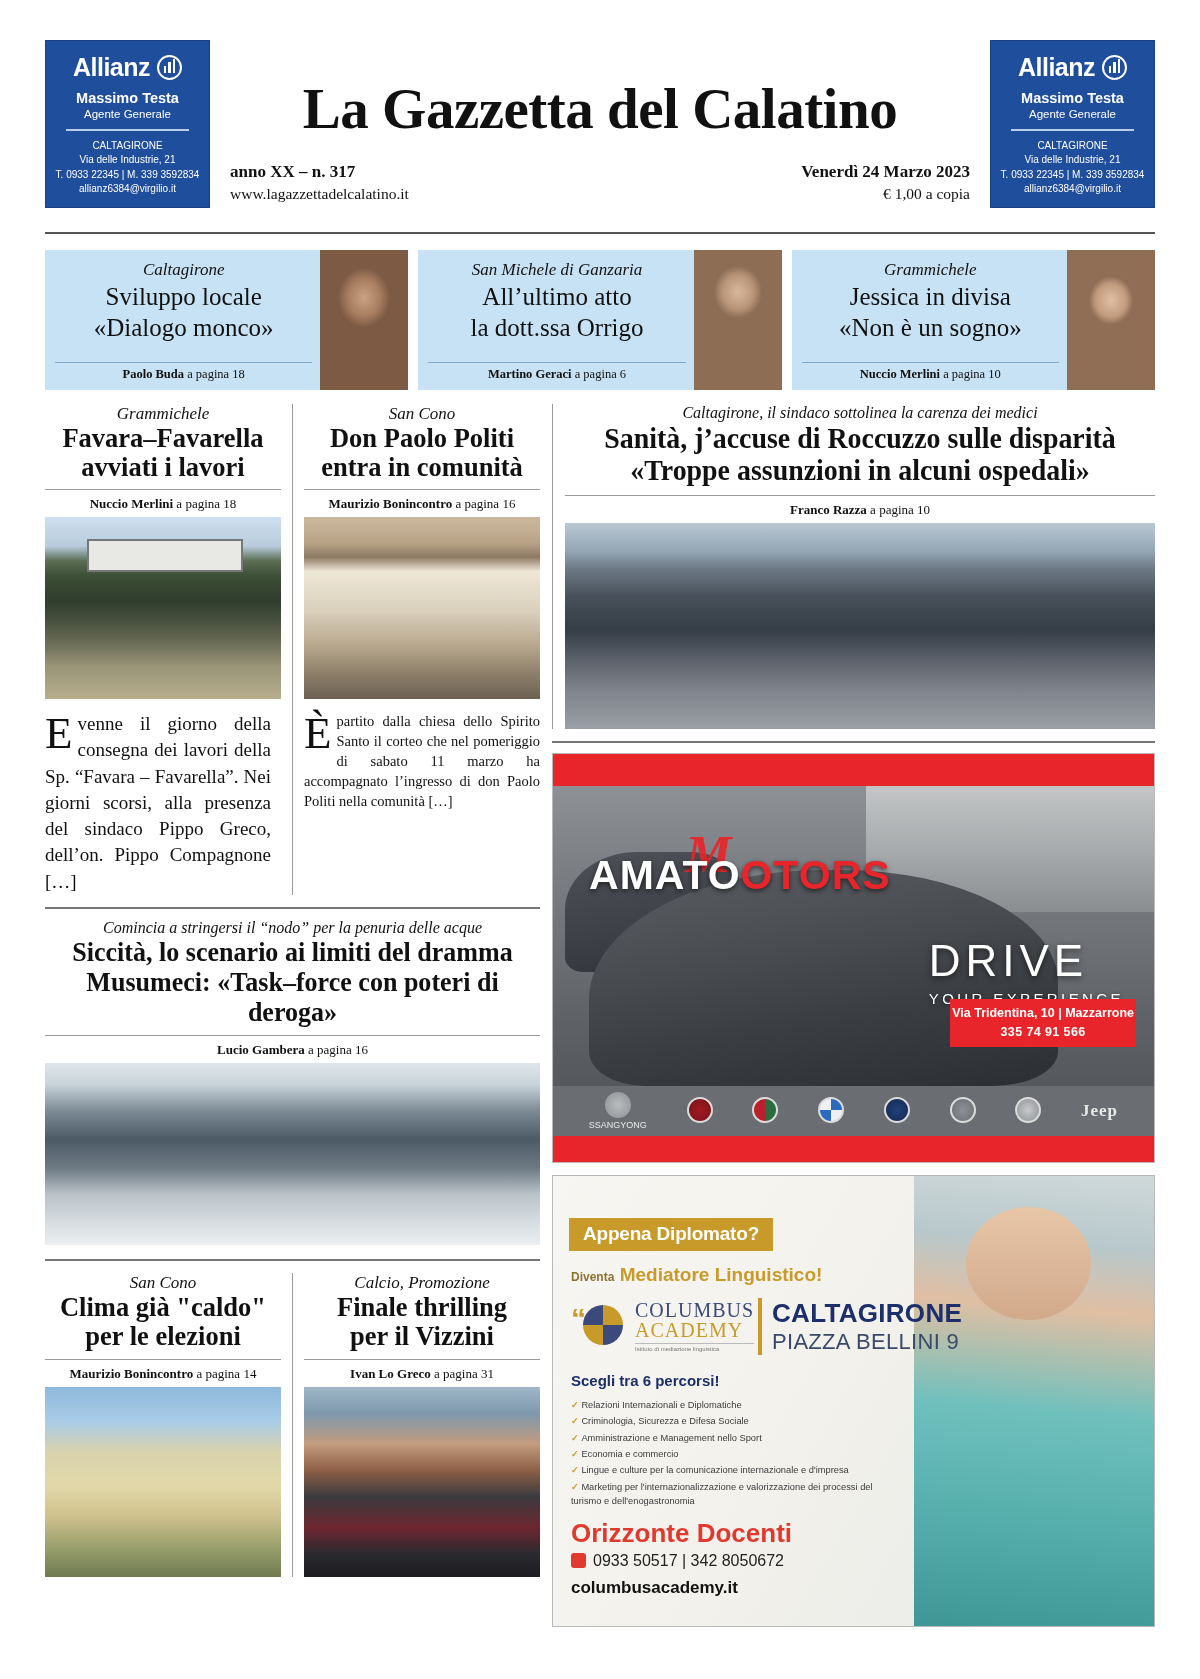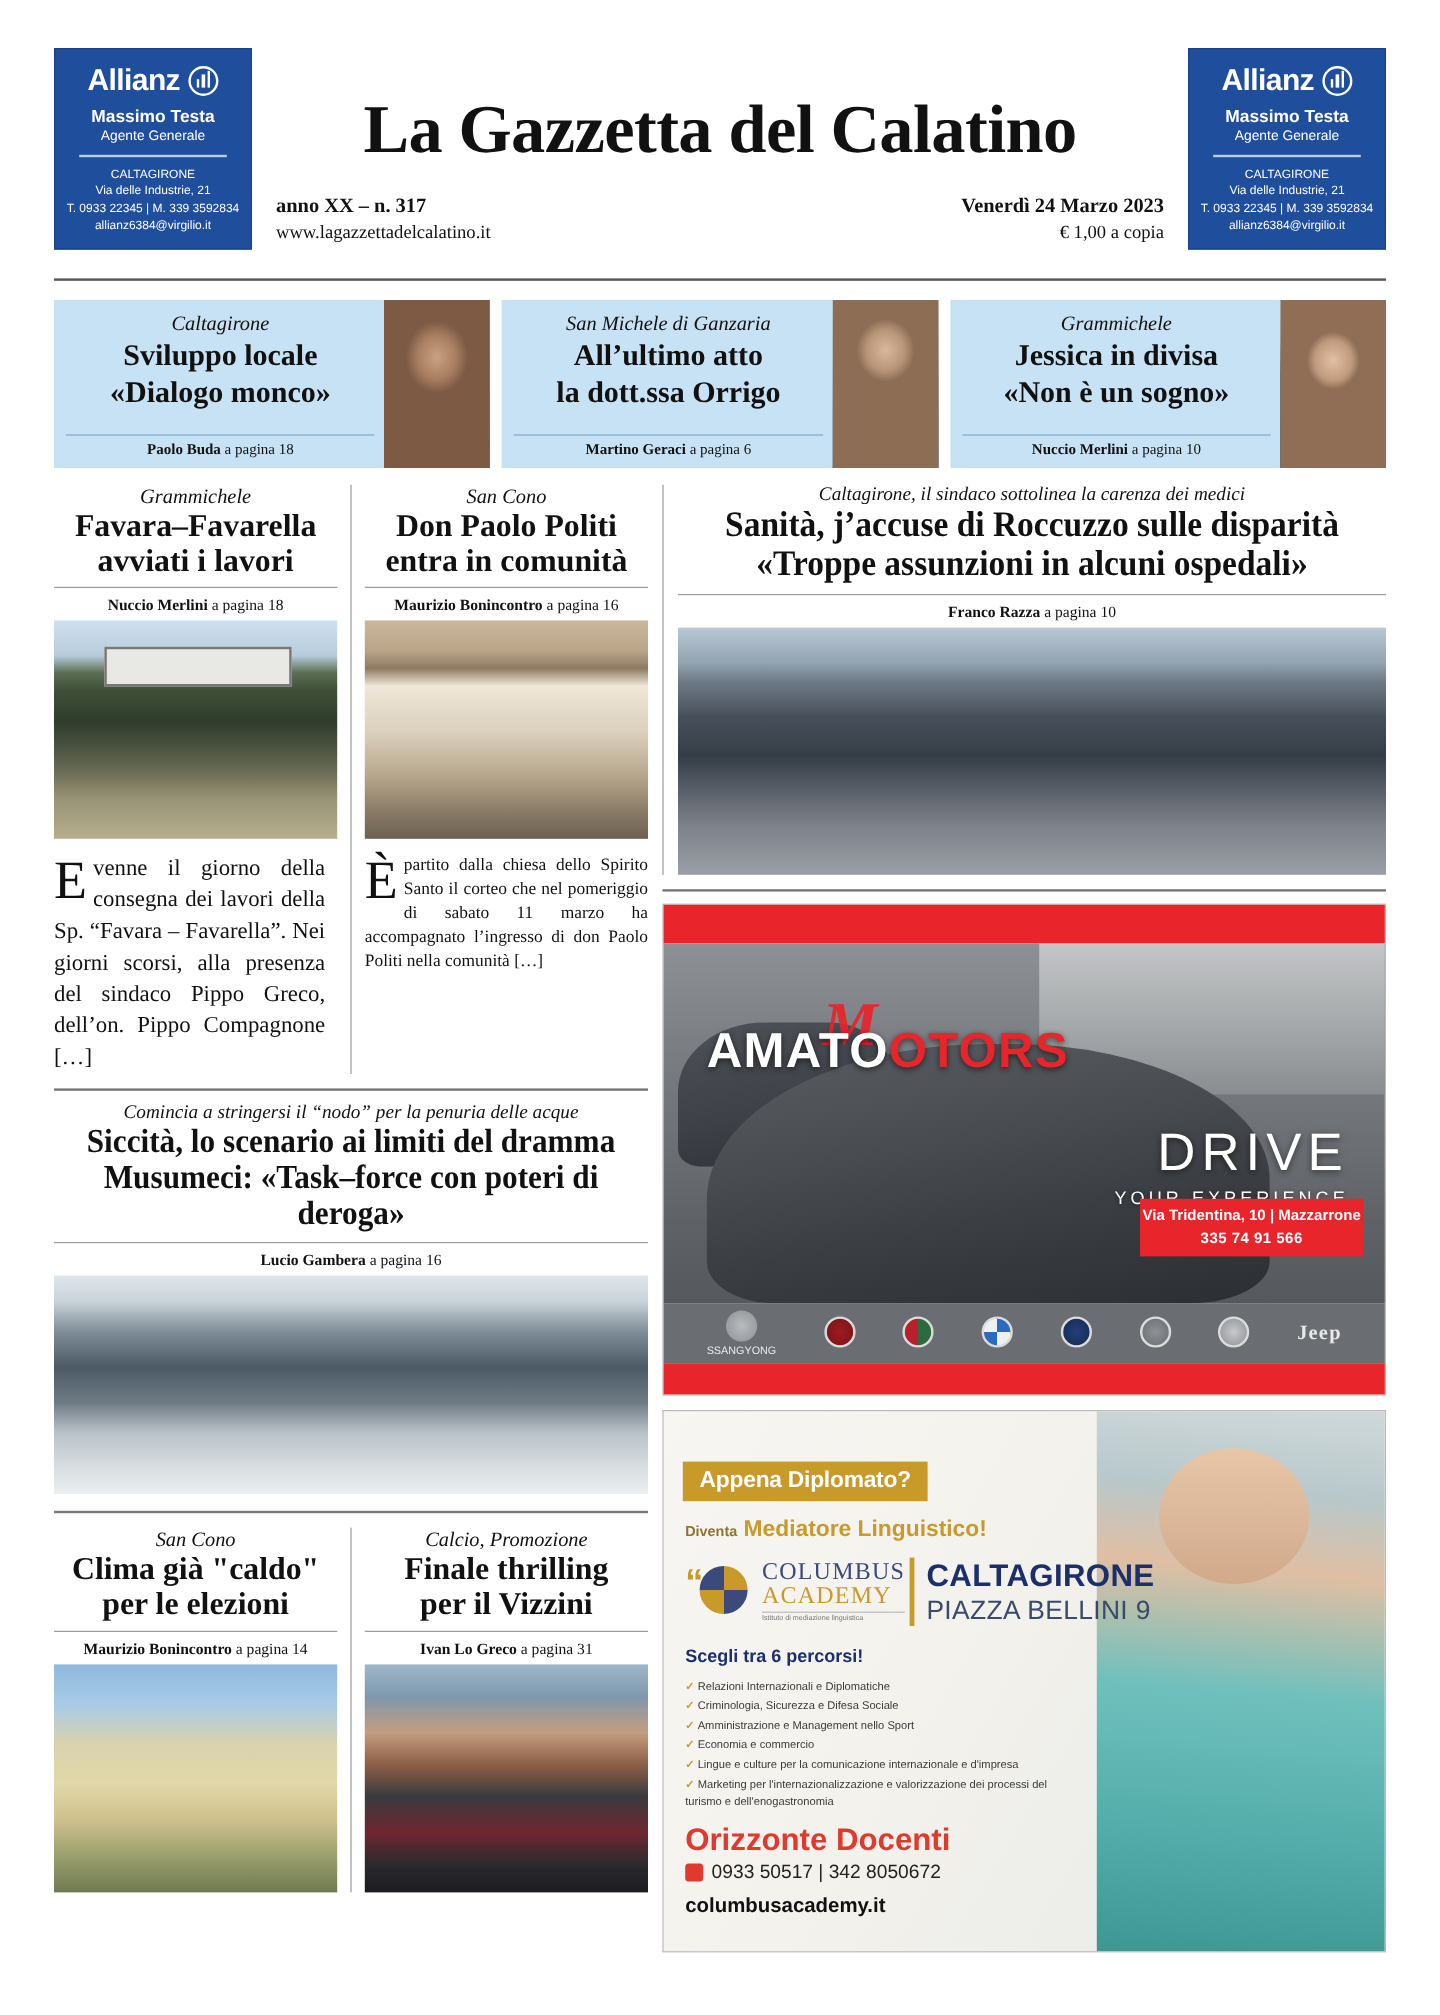--- a/index.html
+++ b/index.html
@@ -50,21 +50,21 @@
 
   
   .teasers { display: flex; gap: 10px; margin-top: 16px; }
   .teaser {
     flex: 1; background: #c7e2f5; display: flex; align-items: stretch;
     min-height: 140px; position: relative;
   }
   .teaser.mid { background: #c7e2f5; }
   .teaser-text { flex: 1; padding: 10px 8px 8px 10px; display: flex; flex-direction: column; align-items: center; }
   .teaser-kicker { font-style: italic; font-size: 17px; text-align: center; }
-  .teaser-head { font-weight: bold; font-size: 25px; line-height: 1.12; text-align: center; margin-top: 3px; white-space: nowrap; }
+  .teaser-head { font-weight: normal; font-size: 25px; line-height: 1.12; text-align: center; margin-top: 3px; white-space: nowrap; }
   .teaser-byline { margin-top: auto; font-size: 12.5px; border-top: 1px solid #7fa9c9; padding-top: 4px; width: 100%; text-align: center; }
   .teaser-byline b { font-weight: bold; }
   .teaser-photo { width: 88px; background: #4a4a52; flex: none; }
   .ph { background-size: cover; background-position: center; }
 
   
   .ph-man1 { background:
       radial-gradient(ellipse 26px 30px at 50% 34%, #c9a183 0%, #a97f61 60%, #7d5a44 100%),
       linear-gradient(180deg, #5c6d82 0%, #3c4652 40%, #1c2430 100%); }
   .ph-woman1 { background:
@@ -134,21 +134,21 @@
       border-radius: 50% 46% 14% 12% / 60% 52% 16% 16%; }
   .amato-car2 { position: absolute; left: 2%; top: 22%; width: 30%; height: 40%;
       background: linear-gradient(170deg, #4e5157 0%, #3d4046 60%, #2e3136 100%);
       border-radius: 40% 30% 10% 10% / 48% 40% 12% 12%; }
   .amato-logo { position: absolute; left: 6%; top: 22%; font-family: "Liberation Sans", sans-serif;
       font-size: 41px; font-weight: bold; letter-spacing: 1px; color: #fff;
       text-shadow: 0 2px 5px rgba(0,0,0,.6); }
   .amato-logo .red { color: #e8252a; }
   .amato-script { position: absolute; left: 22%; top: 13%; font-family: "Liberation Serif", serif;
       font-style: italic; font-size: 52px; color: #e8252a; opacity: .92; font-weight: bold; }
-  .amato-drive { position: absolute; right: 5%; top: 50%; text-align: right;
+  .amato-drive { position: absolute; right: 5%; top: 50%; 
       font-family: "Liberation Sans", sans-serif; color: #fff; }
   .amato-drive .d1 { font-size: 44px; letter-spacing: 5px; text-shadow: 0 2px 6px rgba(0,0,0,.55); }
   .amato-drive .d2 { font-size: 15px; letter-spacing: 3.4px; margin-top: 4px; text-shadow: 0 1px 4px rgba(0,0,0,.55); }
   .amato-addr { position: absolute; right: 3%; bottom: 13%; background: #e8252a; color: #fff;
       font-family: "Liberation Sans", sans-serif; font-size: 12.5px; font-weight: bold;
       padding: 5px 2px; text-align: center; line-height: 1.5; }
   .amato-addr .ph-num { letter-spacing: .4px; }
   .amato-brands { height: 50px; background: #6a6d71; display: flex; align-items: center;
       justify-content: space-around; padding: 0 16px; }
   .brand { color: #e9e9e9; font-family: "Liberation Sans", sans-serif; font-size: 9px; text-align: center; }

